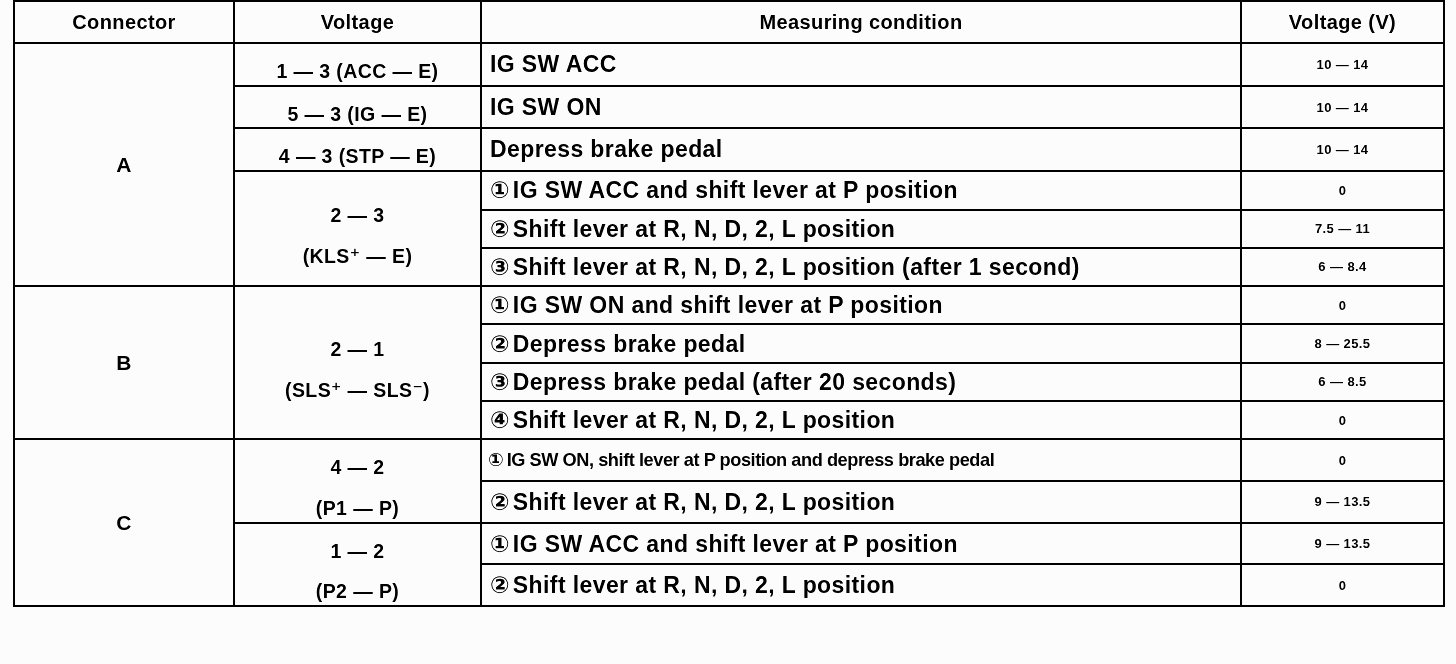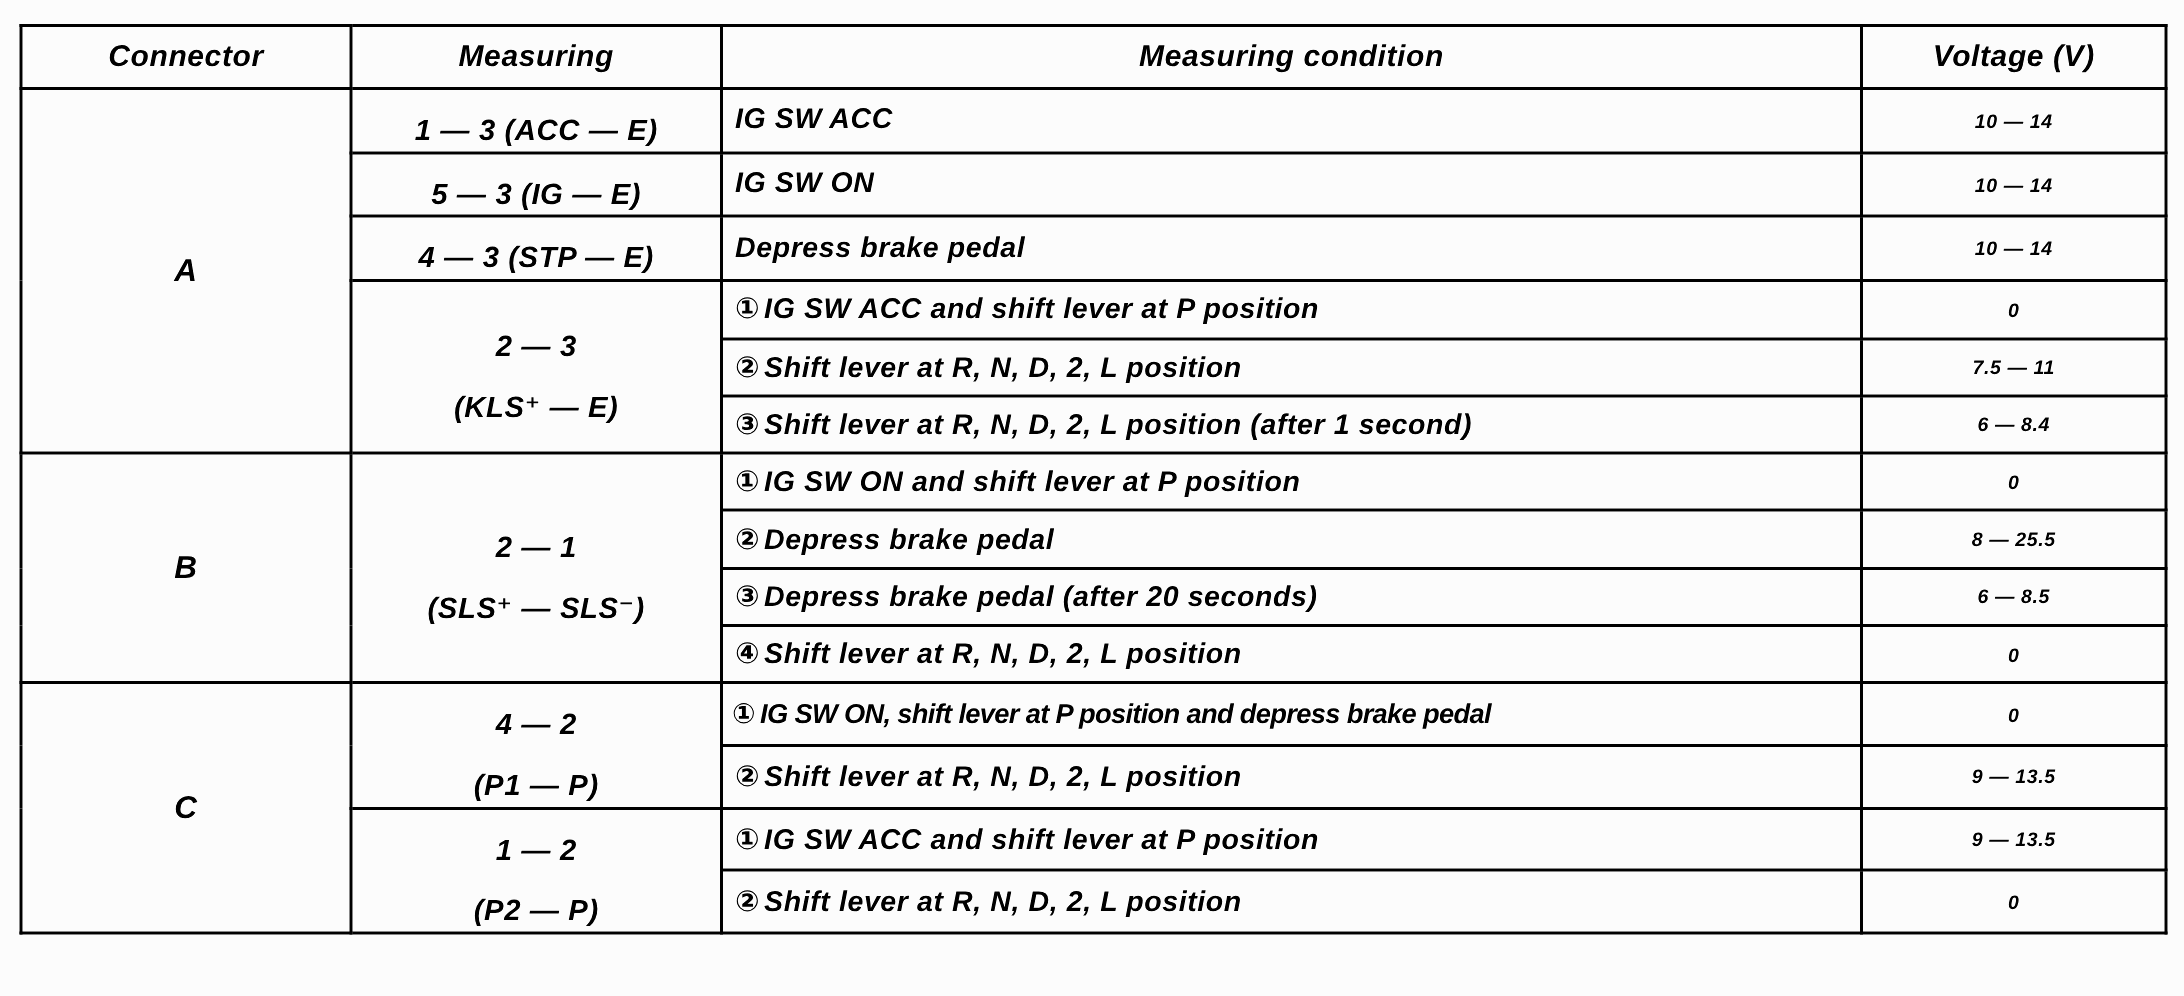--- a/index.html
+++ b/index.html
@@ -7,26 +7,25 @@
   body{
     width:1456px;height:664px;overflow:hidden;
     font-family:"Liberation Sans","DejaVu Sans",sans-serif;
     -webkit-font-smoothing:none;
   }
   #sheet{
     position:relative;width:1456px;height:664px;background:#fefefe;
     filter:grayscale(100%) contrast(118%) brightness(99%);
   }
   table.spec{
-    position:absolute;left:13px;top:16px;
+    position:absolute;left:13px;top:0;
     width:1430px;height:457px;
     border-collapse:collapse;
     table-layout:fixed;
     background:#fff;
-    font-style:italic;
   }
   table.spec td,table.spec th{
     border:2px solid #111;
     padding:0 8px;
     color:#0a0a0a;
     font-weight:bold;
     vertical-align:middle;
     letter-spacing:.4px;
     background:#fff;
   }
@@ -42,21 +41,21 @@
     letter-spacing:.7px;
   }
   td.conn{
     text-align:center;font-size:21px;letter-spacing:1px;
   }
   td.term{
     text-align:center;font-size:19.5px;line-height:1.32;
     letter-spacing:.8px;white-space:nowrap;
   }
   td.cond{
-    text-align:left;font-size:19px;letter-spacing:.3px;
+    text-align:left;font-size:23px;letter-spacing:.3px;
     white-space:nowrap;
   }
   td.cond.tight{
     font-size:18.2px;letter-spacing:-.45px;padding-left:6px;padding-right:2px;margin-left:32px;
   }
   td.volt{
     text-align:center;font-size:13px;letter-spacing:1.6px;white-space:nowrap;
   }
   tr.r{height:38.3px;}
   .tline{display:block;margin-top:15px;}
@@ -69,21 +68,21 @@
   <table class="spec">
     <colgroup>
       <col class="c-conn">
         <col class="c-term">
         <col class="c-cond">
         <col class="c-volt">
     </colgroup>
     <thead>
       <tr>
         <th>Connector</th>
-        <th>Measuring</th>
+        <th>Voltage</th>
         <th>Measuring condition</th>
         <th>Voltage (V)</th>
       </tr>
     </thead>
     <tbody id="tbody">
         <tr class="r">
           <td class="conn" rowspan="6">A</td>
           <td class="term" rowspan="1">
             <span class="tline">1 — 3 (ACC — E)</span>
           </td>

